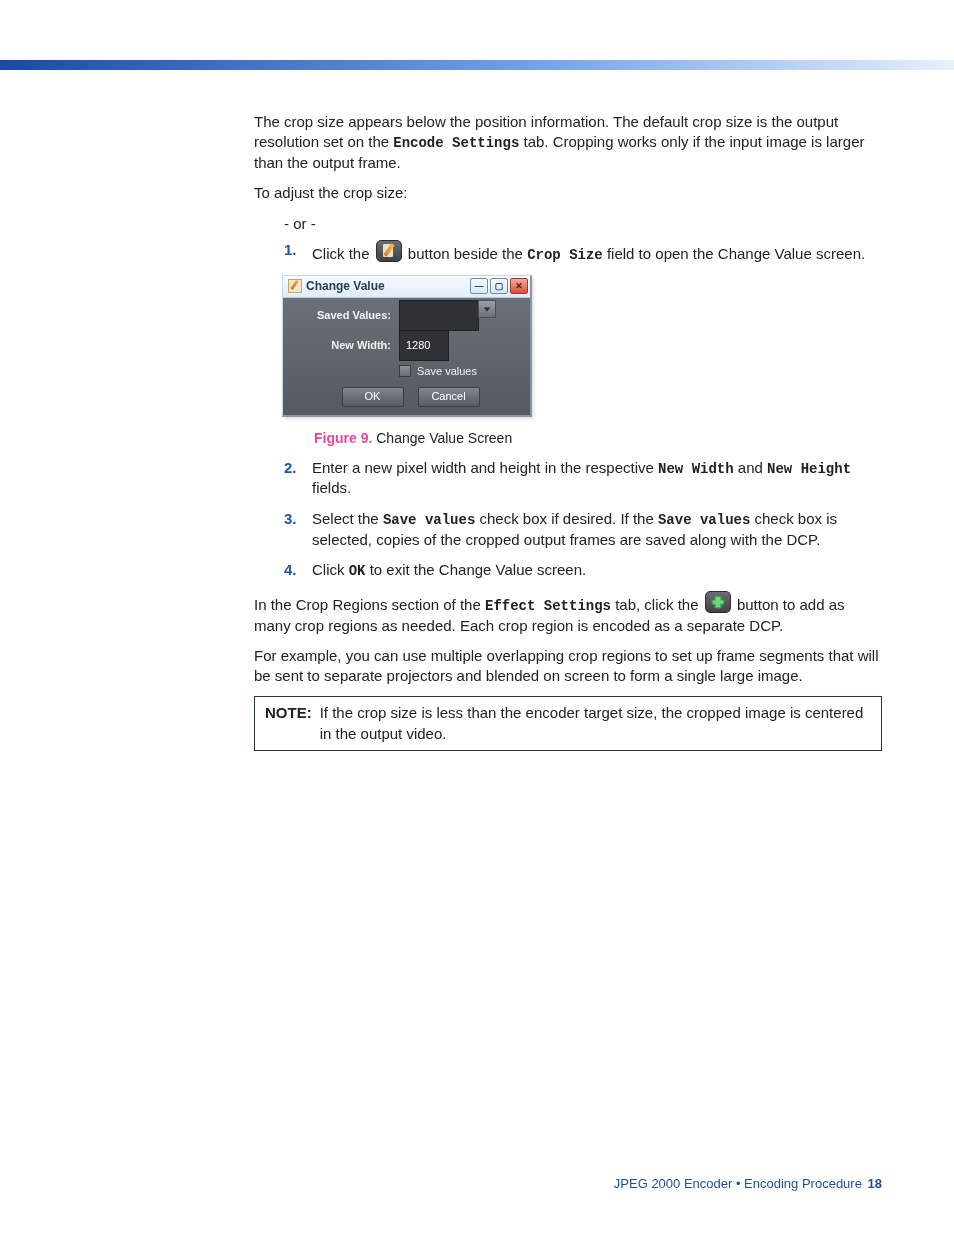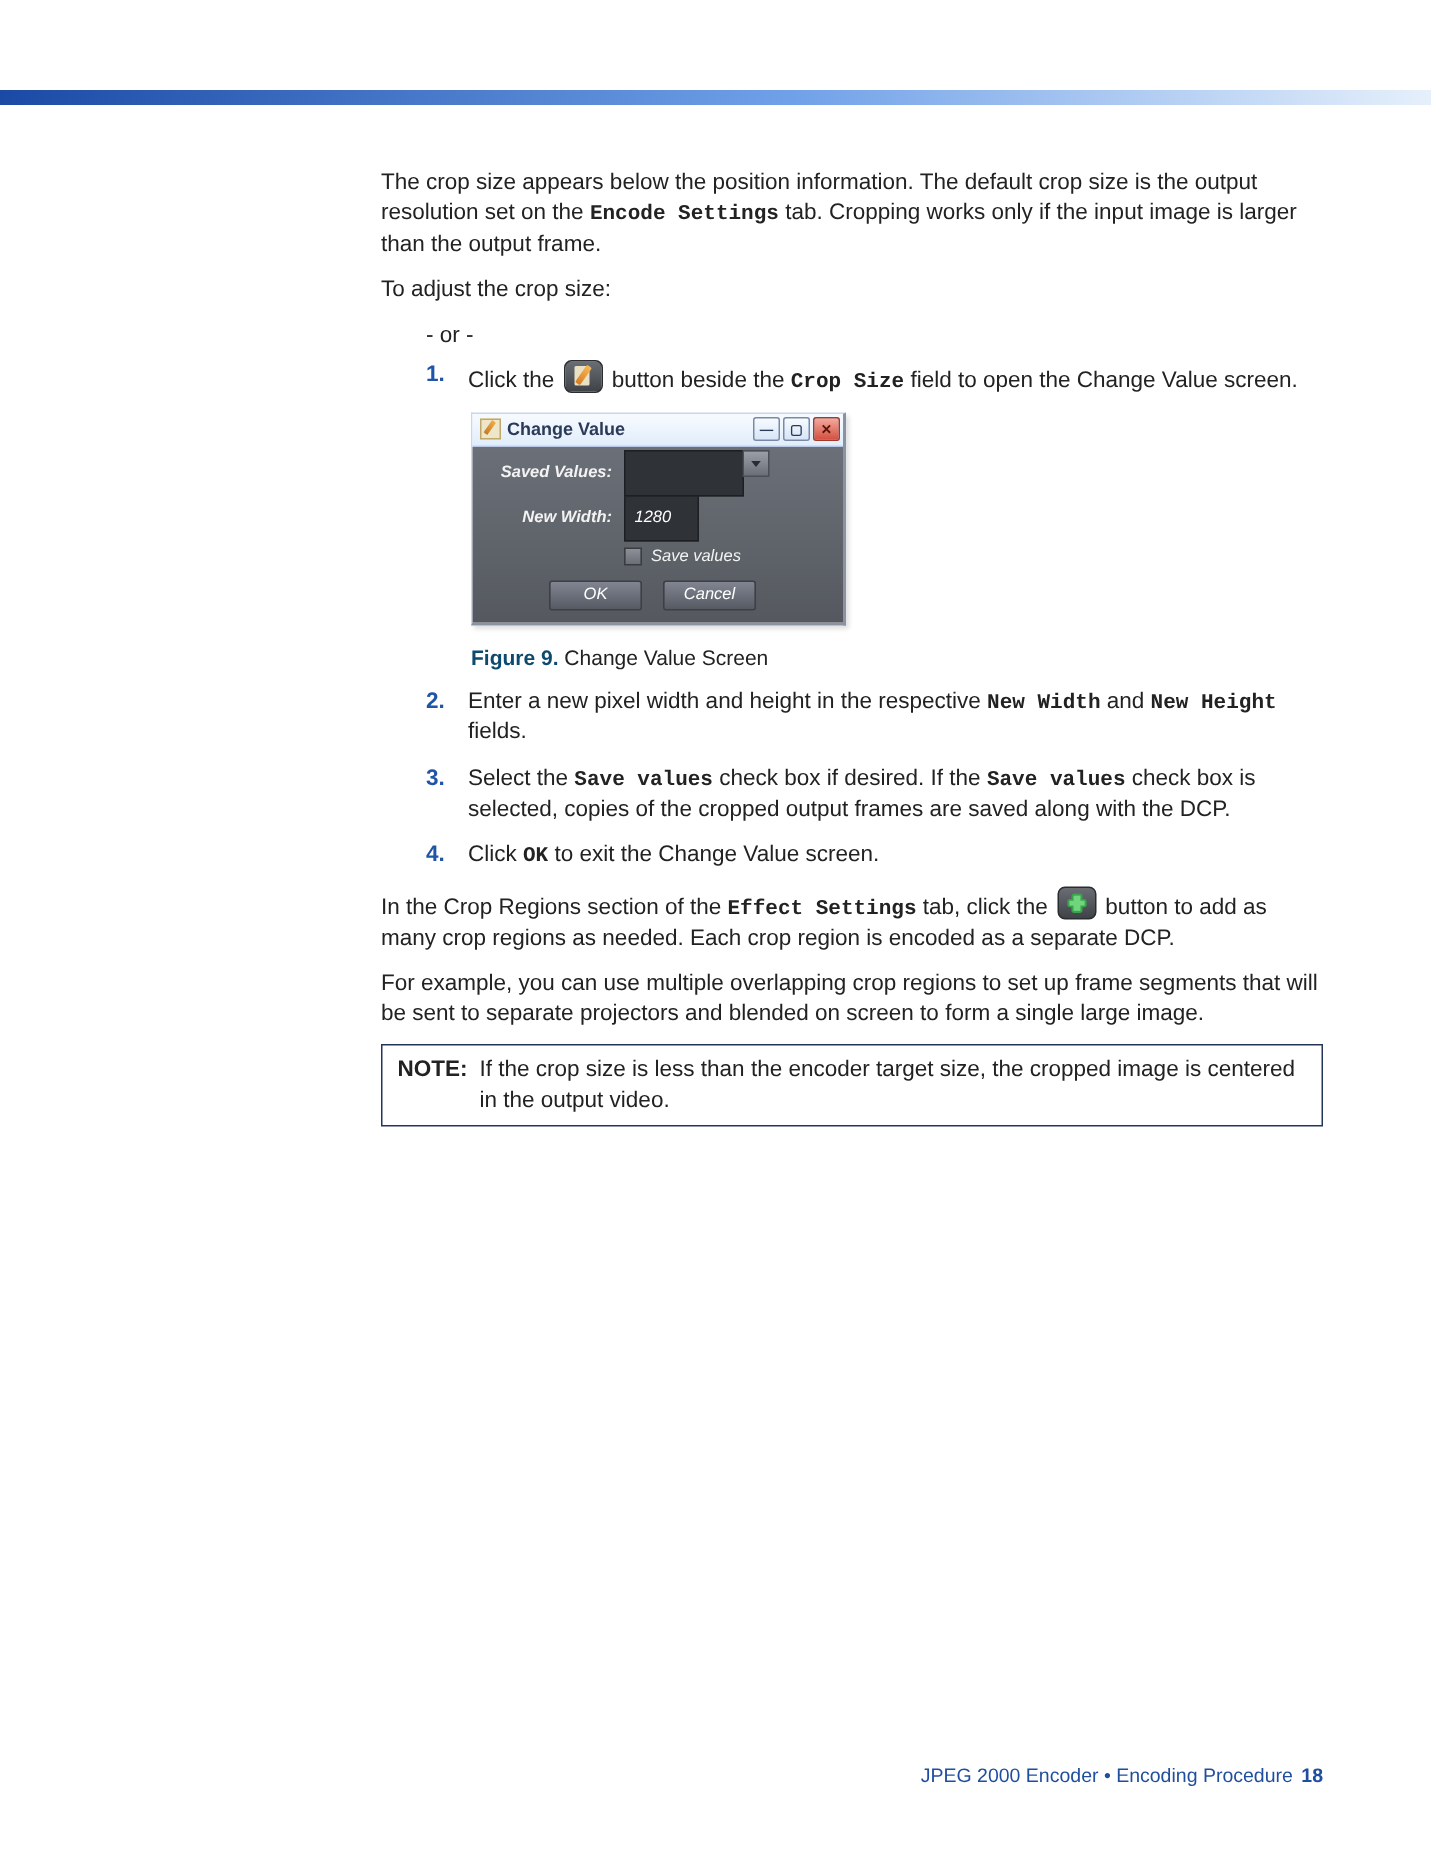--- a/index.html
+++ b/index.html
@@ -72,21 +72,21 @@
     background: linear-gradient(#f7b955, #d97c23);
     transform: rotate(35deg);
     border-radius: 1px;
   }
   .add-ico {
     background: linear-gradient(#6a6e74, #3f4247);
     border: 1px solid #2a2c30;
   }
   .add-ico svg { position: absolute; inset: 0; }
   
-  .dialog-wrap { margin: 10px 0 8px 60px; }
+  .dialog-wrap { margin: 10px 0 8px 28px; }
   .dialog {
     width: 250px;
     border: 1px solid #c8d6ef;
     border-right: 2px solid #8a93a3;
     border-bottom: 2px solid #8a93a3;
     background: #fff;
     box-shadow: 2px 2px 3px rgba(0,0,0,0.12);
   }
   .dlg-title {
     height: 22px;
@@ -127,23 +127,22 @@
     background: linear-gradient(#f7fbff,#d7e5f7);
     color: #2b3a58;
   }
   .winbtn.close {
     background: linear-gradient(#f4a99c,#d45040);
     color: #5a140c;
     border-color: #a03a2c;
   }
   .dlg-body {
     background: linear-gradient(#6b7078,#55595f);
-    padding: 6px 8px 8px 1px;
+    padding: 6px 8px 8px 16px;
     color: #fff;
-    font-style: italic;
   }
   .dlg-row { display: flex; align-items: center; height: 24px; font-size: 11px; }
   .dlg-label {
     width: 100px; text-align: right; padding-right: 8px;
     font-weight: 600; color: #f3f3f3;
   }
   .dlg-input {
     height: 31px; background: #2f3237; border: 1px solid #1d1f23;
     color: #fff; font-size: 11px; padding: 0 6px;
     display: flex; align-items: center;
@@ -168,21 +167,21 @@
   .dlg-btns { display: flex; gap: 14px; justify-content: center; margin-top: 8px; }
   .dlg-btn {
     width: 62px; height: 20px;
     font-size: 11px; color: #fff;
     display: flex; align-items: center; justify-content: center;
     background: linear-gradient(#808591,#565a63);
     border: 1px solid #3c3f45;
     border-radius: 2px;
   }
   .caption { margin: 12px 0 10px 60px; font-size: 14px; }
-  .caption .fig { color: #0c4a6e; font-weight: 700; }
+  .caption .fig { color: #ec4899; font-weight: 700; }
   .note-box {
     border: 1px solid #23365a;
     padding: 6px 10px;
     display: flex; gap: 8px;
     align-items: flex-start;
     margin-top: 8px;
     font-size: 15px;
   }
   .note-box .note-label { font-weight: 700; flex-shrink: 0; }
   .footer {

